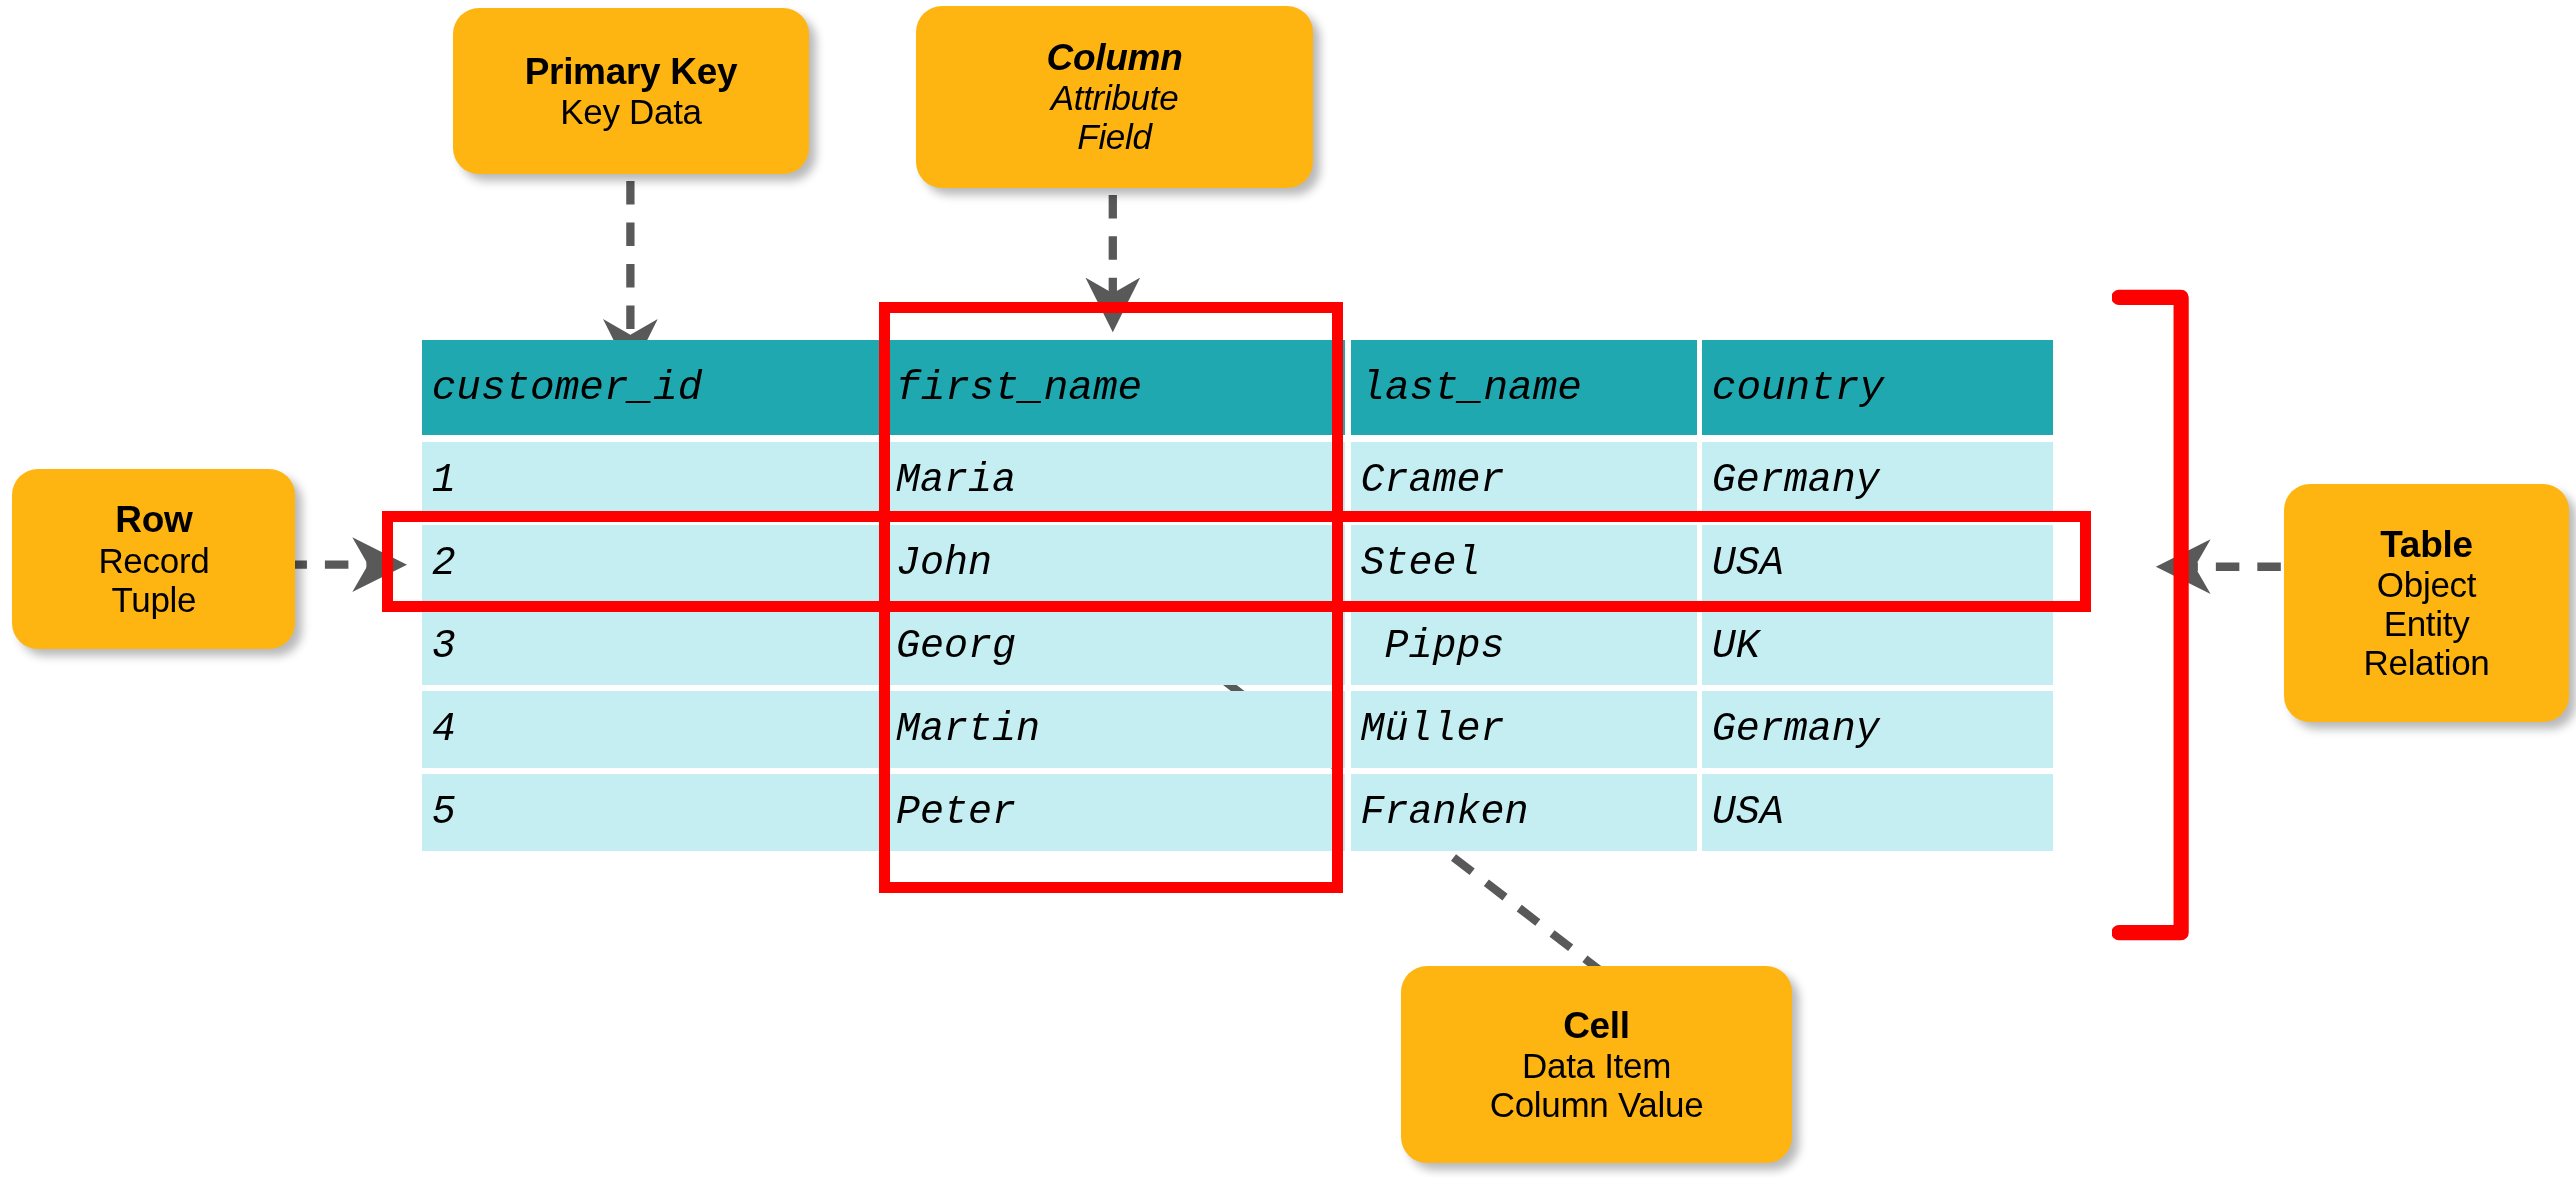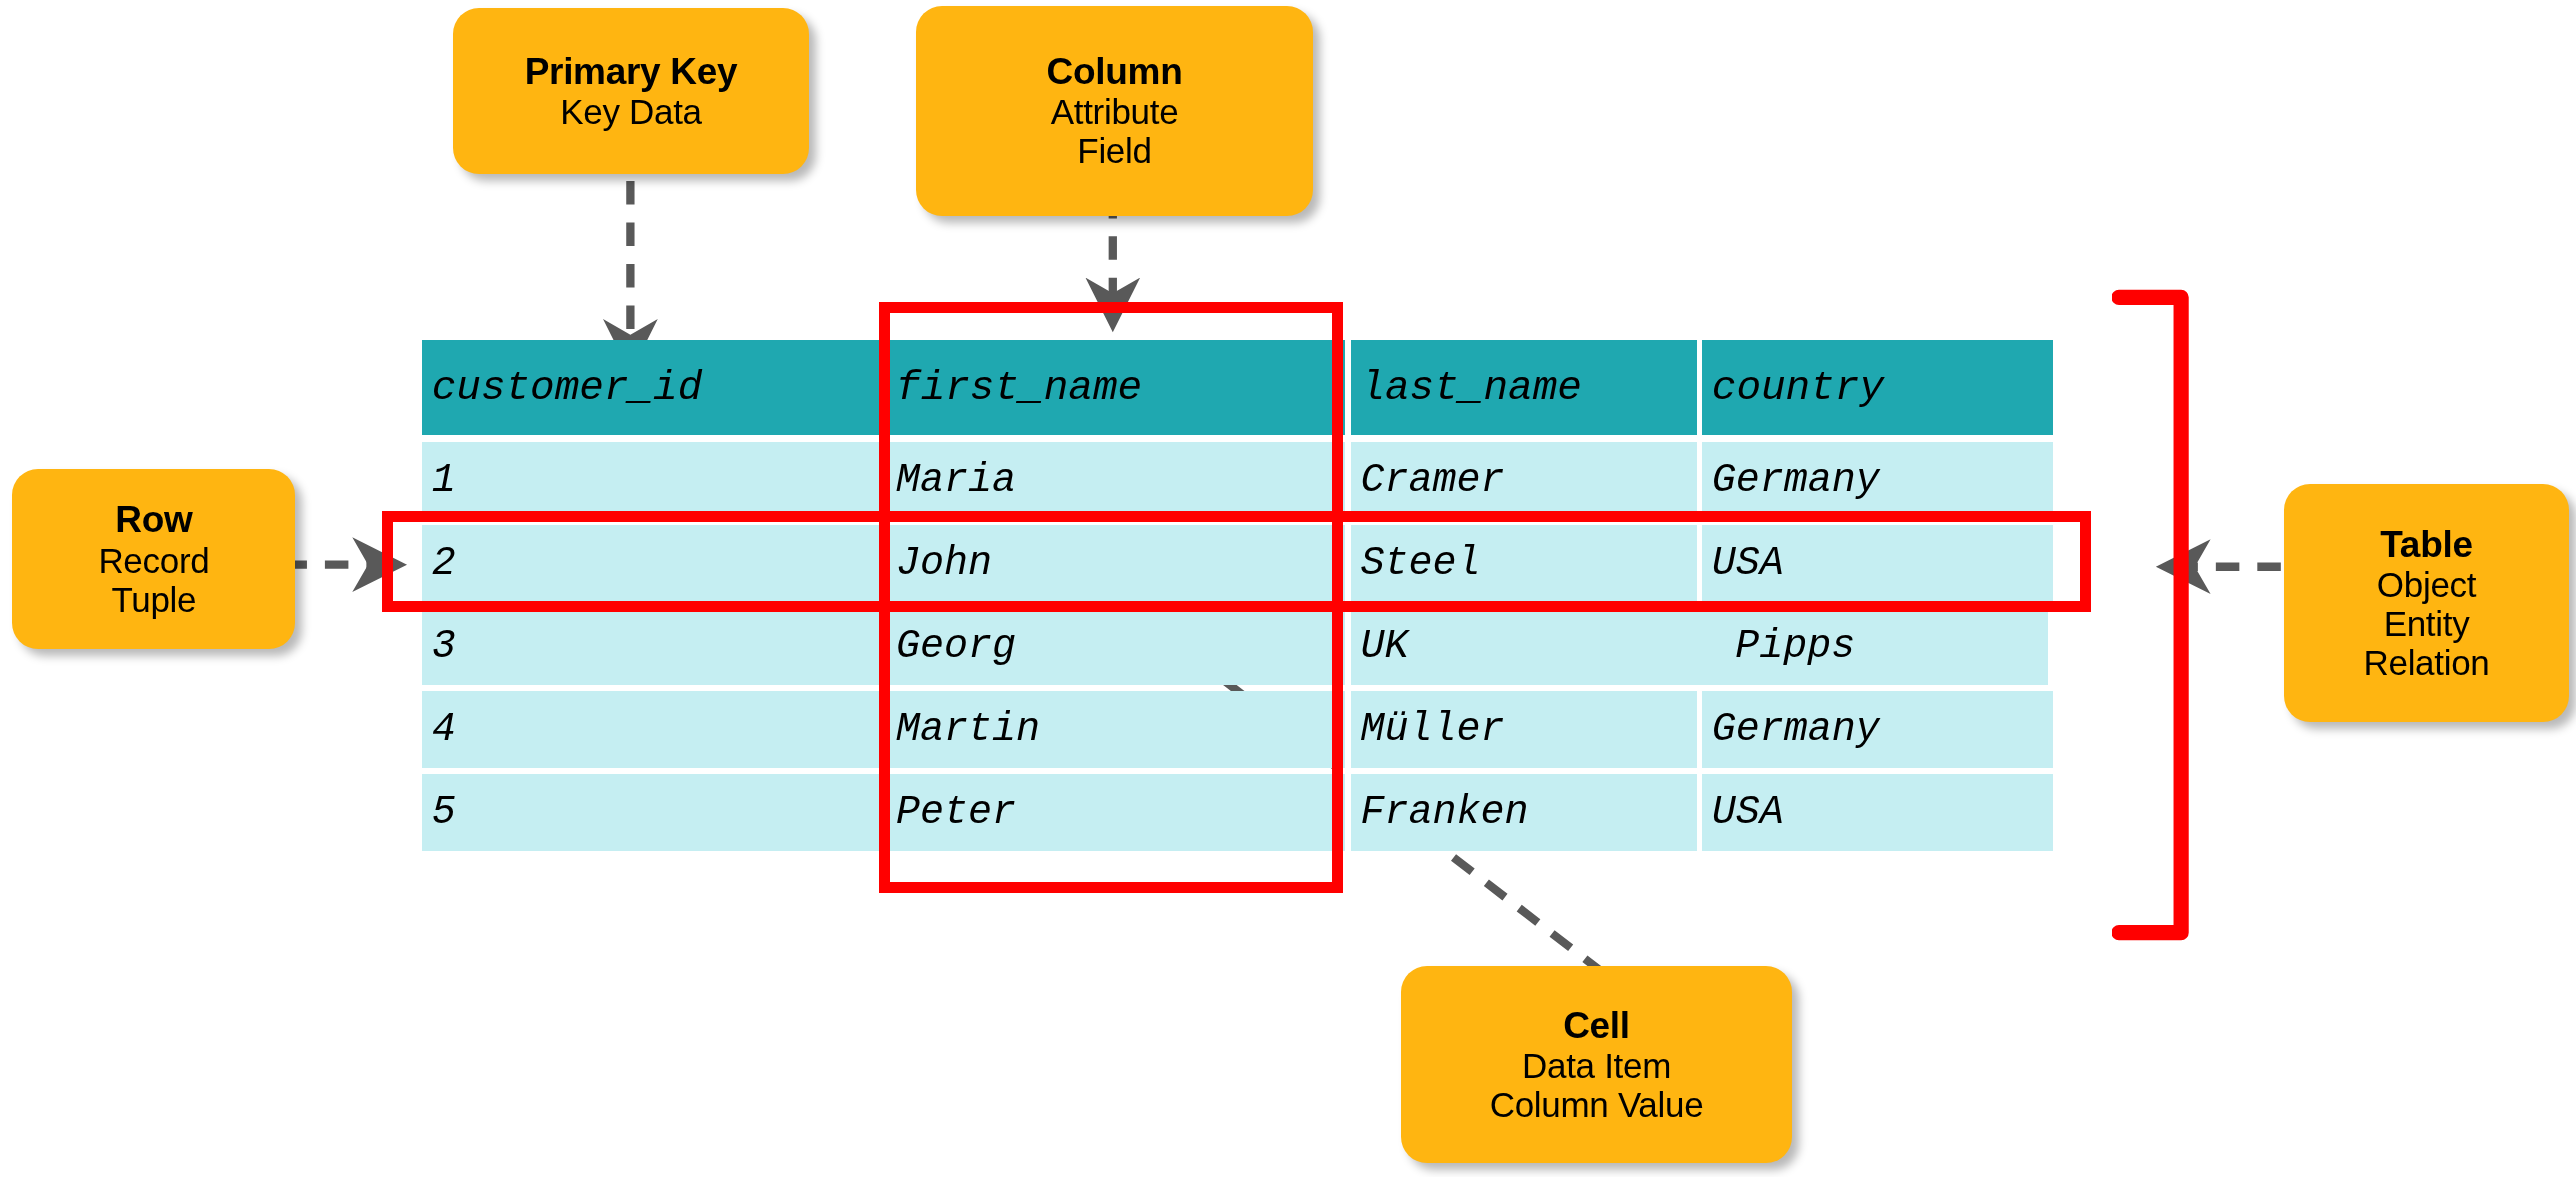--- a/index.html
+++ b/index.html
@@ -40,21 +40,21 @@
     white-space: nowrap;
   }
   .callout .c-sub {
     font-weight: normal;
     font-size: 35px;
     letter-spacing: -0.3px;
     white-space: nowrap;
   }
 
   #callout-primary-key { left: 453px;  top: 8.3px;   width: 356px; height: 166px; }
-  #callout-column      { left: 916px; top: 5.5px;    width: 397px; height: 210px; }
+  #callout-column      { left: 916px; top: 5.5px;    width: 397px; height: 182px; font-style: italic; }
   #callout-row         { left: 12.4px;   top: 469px;  width: 283px; height: 180px; }
   #callout-table       { left: 2284px; top: 484px;  width: 285px; height: 238px; }
   #callout-cell        { left: 1401px; top: 966px; width: 391px; height: 197px; }
 
   
   #db-table {
     position: absolute;
     left: 422px;
     top: 340px;
     width: 1631px;
@@ -172,22 +172,22 @@
     <div class="t-row body" style="top:185px;height:77px;">
       <div class="t-cell col-0">2</div>
       <div class="t-cell col-1">John</div>
       <div class="t-cell col-2">Steel</div>
       <div class="t-cell col-3">USA</div>
     </div>
 
     <div class="t-row body" style="top:268px;height:77px;">
       <div class="t-cell col-0">3</div>
       <div class="t-cell col-1">Georg</div>
+      <div class="t-cell col-2"> Pipps</div>
       <div class="t-cell col-3">UK</div>
-      <div class="t-cell col-2"> Pipps</div>
     </div>
 
     <div class="t-row body" style="top:351px;height:77px;">
       <div class="t-cell col-0">4</div>
       <div class="t-cell col-1">Martin</div>
       <div class="t-cell col-2">Müller</div>
       <div class="t-cell col-3">Germany</div>
     </div>
 
     <div class="t-row body" style="top:434px;height:77px;">

